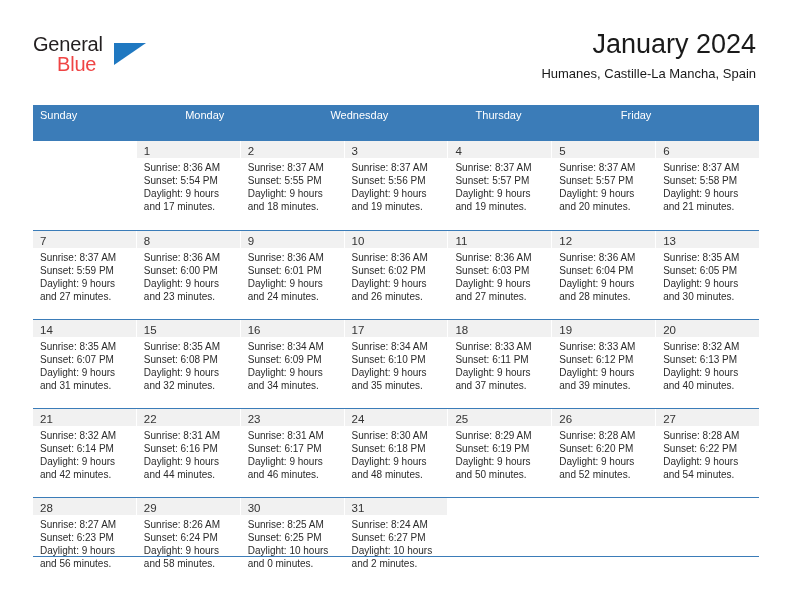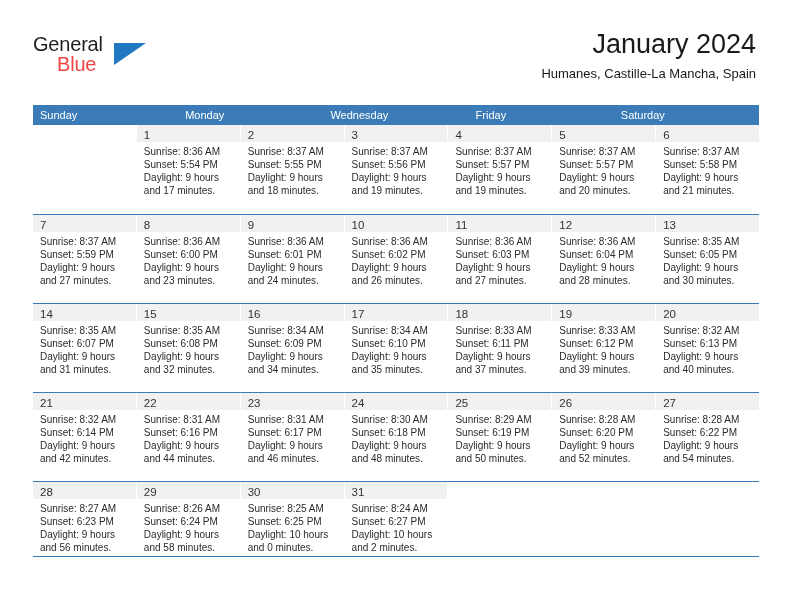--- a/index.html
+++ b/index.html
@@ -91,21 +91,21 @@
   .calendar {
     position: absolute;
     left: 33px;
     top: 105px;
     width: 726px;
   }
   .dow-row {
     display: flex;
     width: 726px;
     background: #3b7cb8;
-    height: 20px;
+    height: 36px;
   }
   .dow {
     flex: 1 1 0;
     color: #ffffff;
     font-size: 11px;
     line-height: 20px;
     padding-left: 7px;
     box-sizing: border-box;
     white-space: nowrap;
   }
@@ -180,22 +180,22 @@
       <div class="cal-subtitle">Humanes, Castille-La Mancha, Spain</div>
     </div>
 
   </div>
 
   <div class="calendar">
     <div class="dow-row" id="dow-row">
         <div class="dow">Sunday</div>
         <div class="dow">Monday</div>
         <div class="dow">Wednesday</div>
+        <div class="dow">Thursday</div>
         <div class="dow">Friday</div>
-        <div class="dow">Saturday</div>
       </div>
     <div id="weeks-container">
         <div class="week first">
           <div class="day empty">
             <div class="day-num-band"><span class="day-num"></span></div>
             <div class="day-info"></div>
           </div>
           <div class="day">
             <div class="day-num-band"><span class="day-num">1</span></div>
             <div class="day-info">

